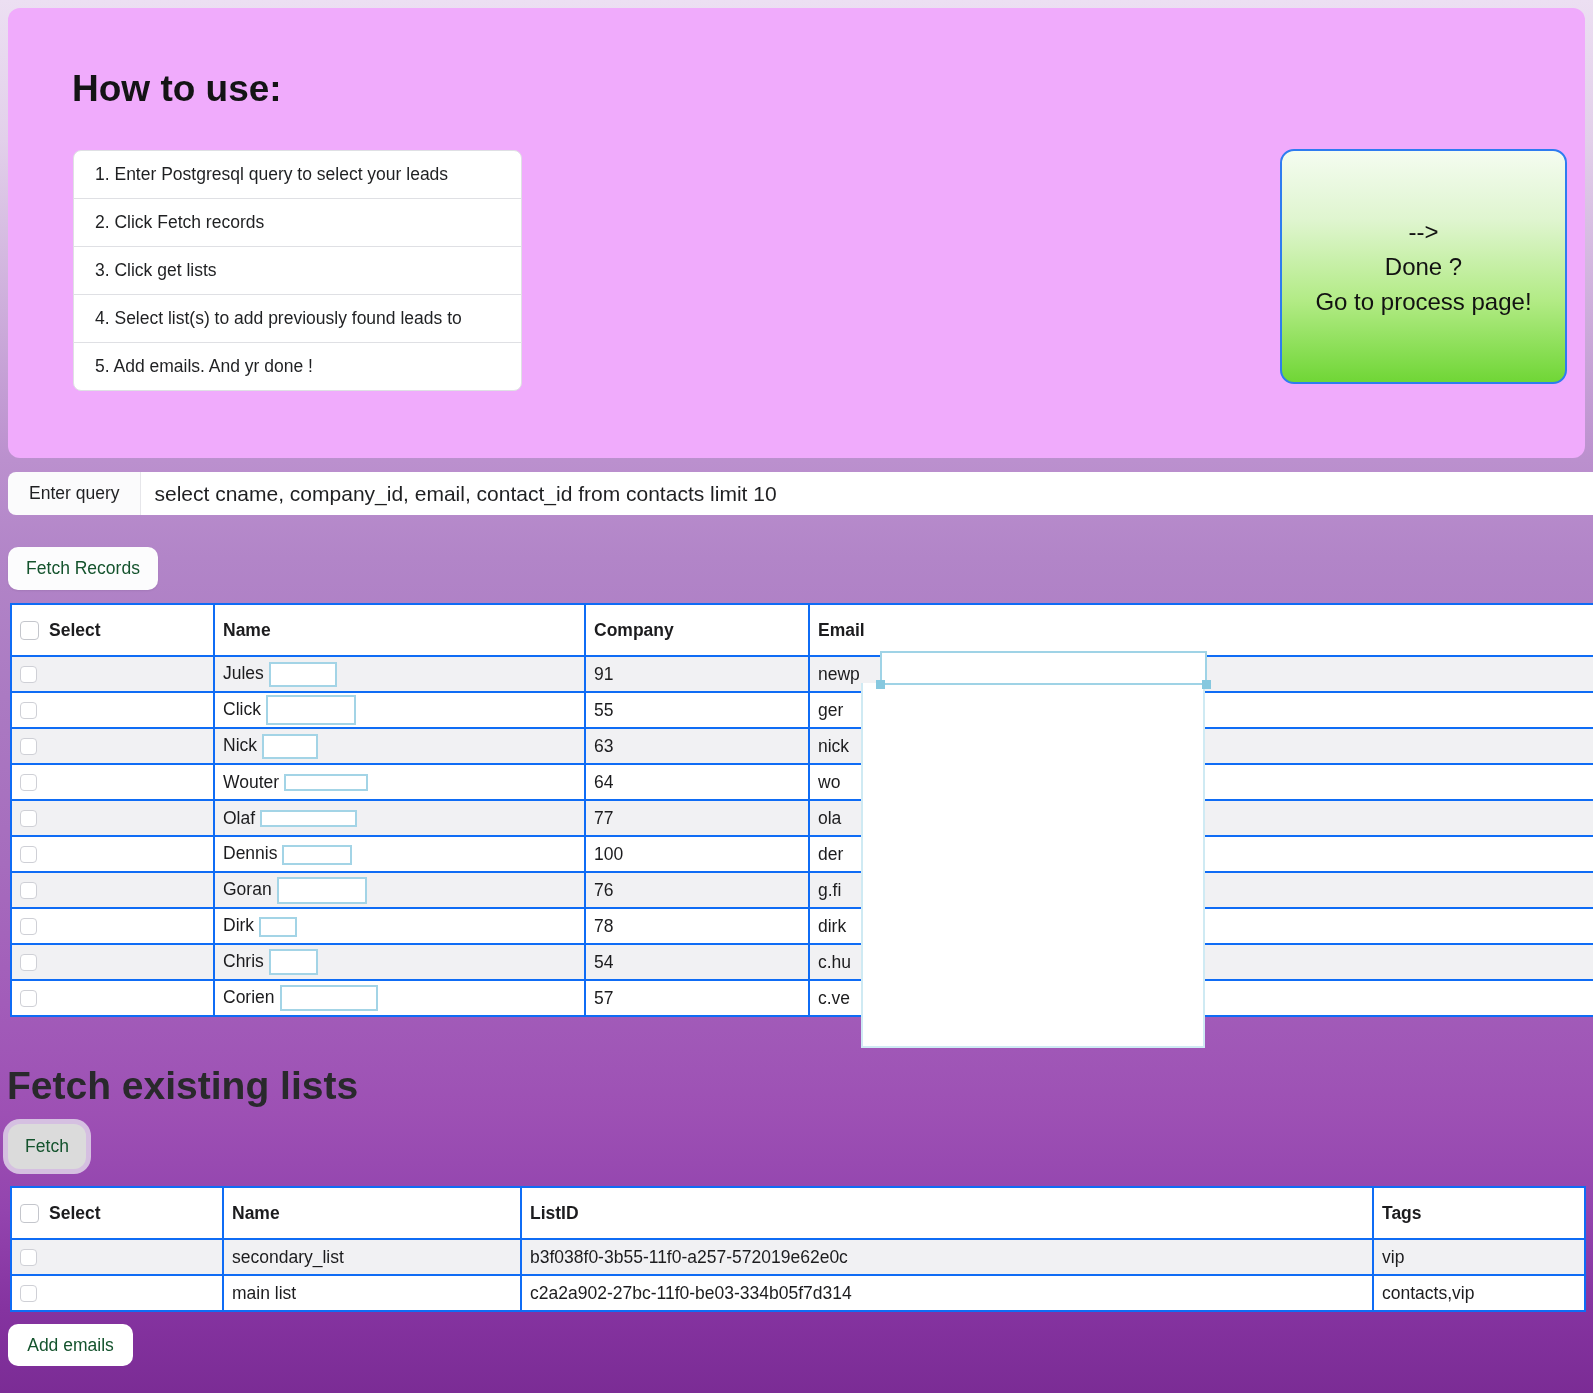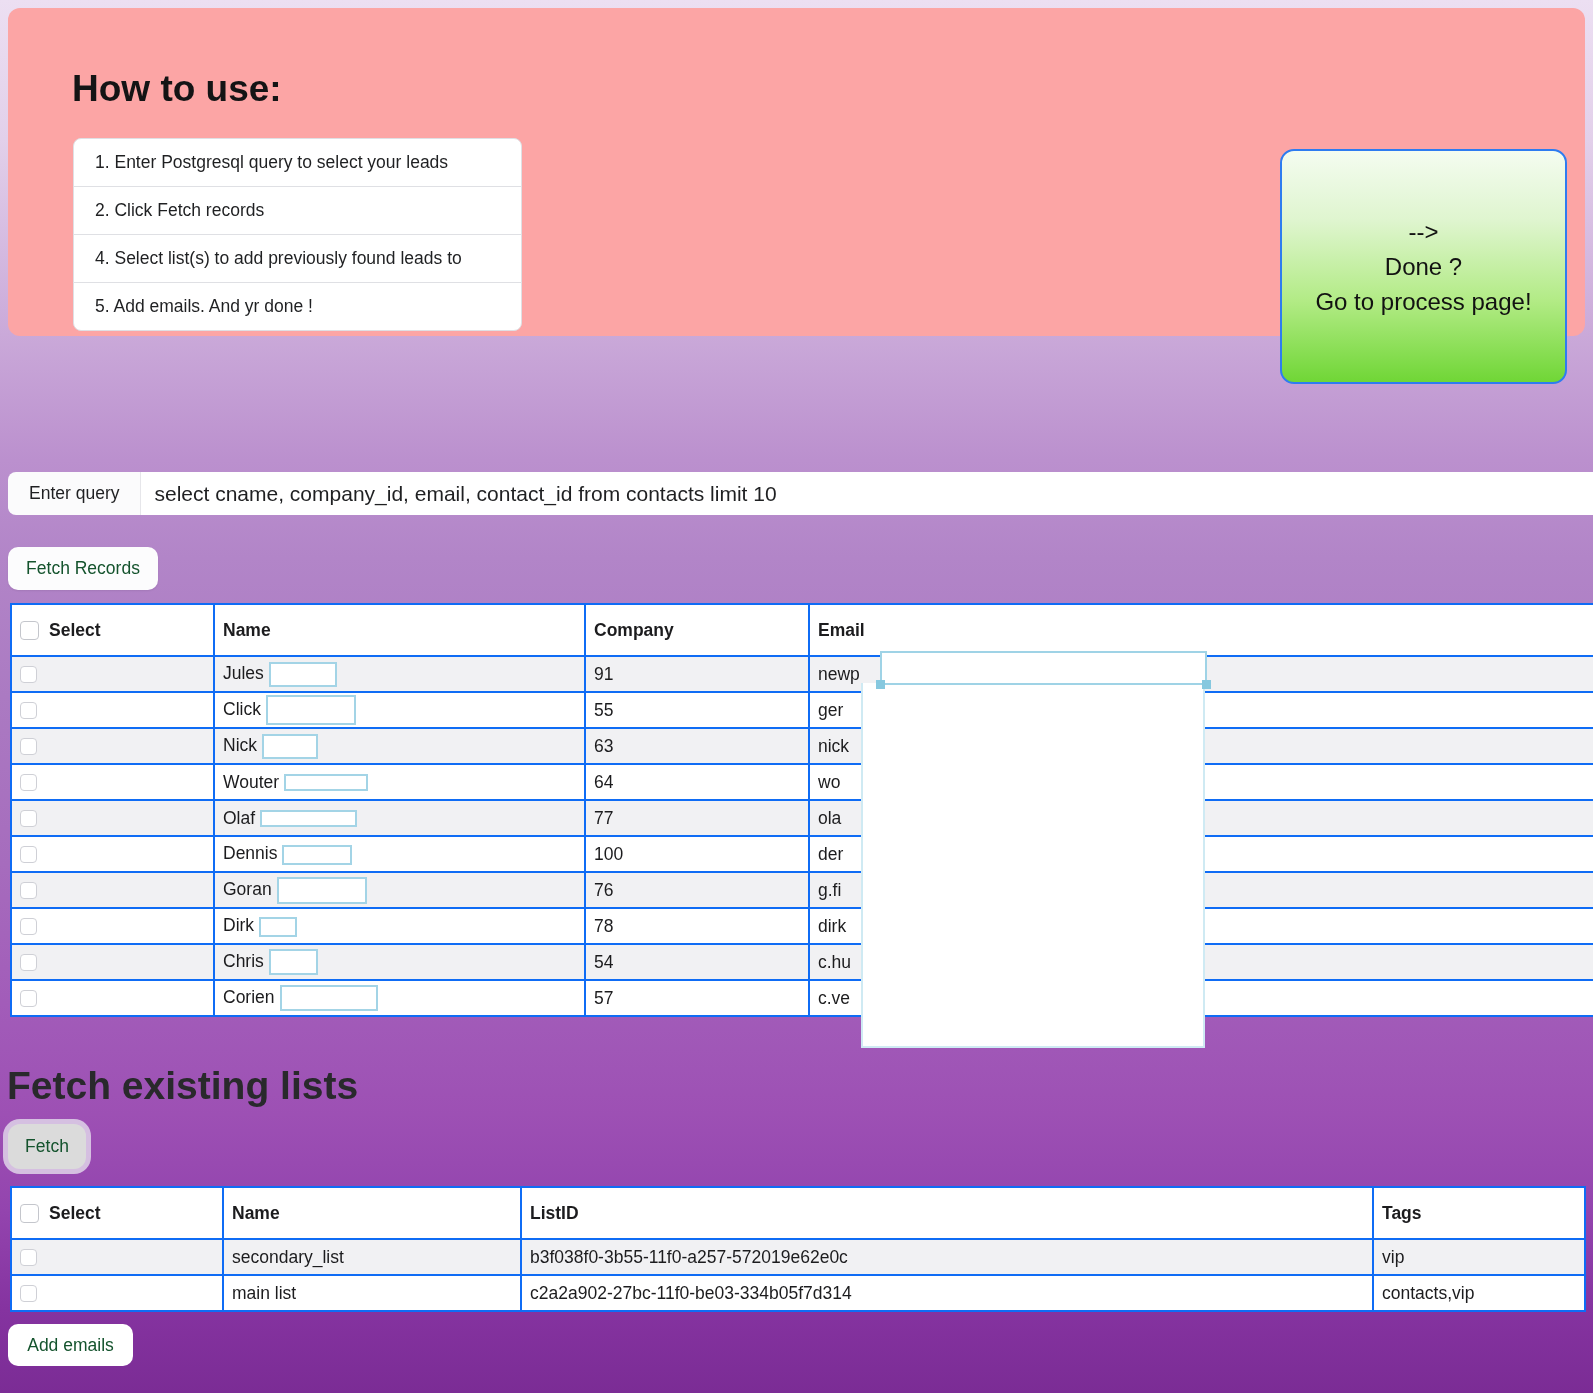--- a/index.html
+++ b/index.html
@@ -6,29 +6,29 @@
   html,body { margin:0; padding:0; }
   body {
     width:1593px; height:1393px; position:relative; overflow:hidden;
     font-family:"Liberation Sans", sans-serif;
     background: linear-gradient(180deg,#ecdff2 0%,#e2d0ea 10%,#caa9d9 24%,#bb90ce 33%,
       #b285c8 40%,#ab7ac2 50%,#a66cbd 62%,#a25cb9 72%,#9d50b4 80%,#9344ae 87%,
       #8533a0 94%,#7b2c95 100%);
   }
 
   
-  .intro-card { position:absolute; left:8px; top:8px; width:1577px; height:328px;
-    background:#fca5a5; border-radius:12px; }
+  .intro-card { position:absolute; left:8px; top:8px; width:1577px; height:450px;
+    background:#f0abfc; border-radius:12px; }
   .howto-title { position:absolute; left:64px; top:60px; margin:0;
     font-size:37px; font-weight:700; color:#141415; }
   .howto-steps { position:absolute; left:65px; top:130px; width:449px;
     margin:0; padding:0; list-style:none; }
   .step-item { background:#ffffff; border:1px solid #dfe0e4; margin-top:-1px;
     padding:13px 21px; font-size:17.5px; color:#1f2022; }
-  .step-item:first-child { border-radius:8px 8px 0 0; margin-top:0; }
+  .step-item:first-child { border-radius:8px 8px 0 0; margin-top:12px; }
   .step-item:last-child  { border-radius:0 0 8px 8px; }
 
   .done-box { position:absolute; left:1272px; top:141px; width:287px; height:235px;
     background:linear-gradient(180deg,#f4fcf0 0%,#dff5cf 30%,#b2eb85 65%,#70d636 100%);
     border:2px solid #2e7cf0; border-radius:14px;
     display:flex; flex-direction:column; justify-content:center; align-items:center;
     gap:7px; font-size:24px; color:#121212; }
 
   
   .query-group { position:absolute; left:8px; top:472px; width:1585px; height:43px;
@@ -80,20 +80,21 @@
     font-size:39px; font-weight:700; color:#29292c; }
 </style>
 </head>
 <body>
 
 <div class="intro-card">
   <h1 class="howto-title">How to use:</h1>
   <ul class="howto-steps">
       <li class="step-item">1. Enter Postgresql query to select your leads</li>
       <li class="step-item">2. Click Fetch records</li>
+      <li class="step-item">3. Click get lists</li>
       <li class="step-item">4. Select list(s) to add previously found leads to</li>
       <li class="step-item">5. Add emails. And yr done !</li>
     </ul>
   <div class="done-box">
     <div>--&gt;</div>
     <div>Done ?</div>
     <div>Go to process page!</div>
   </div>
 </div>
 

